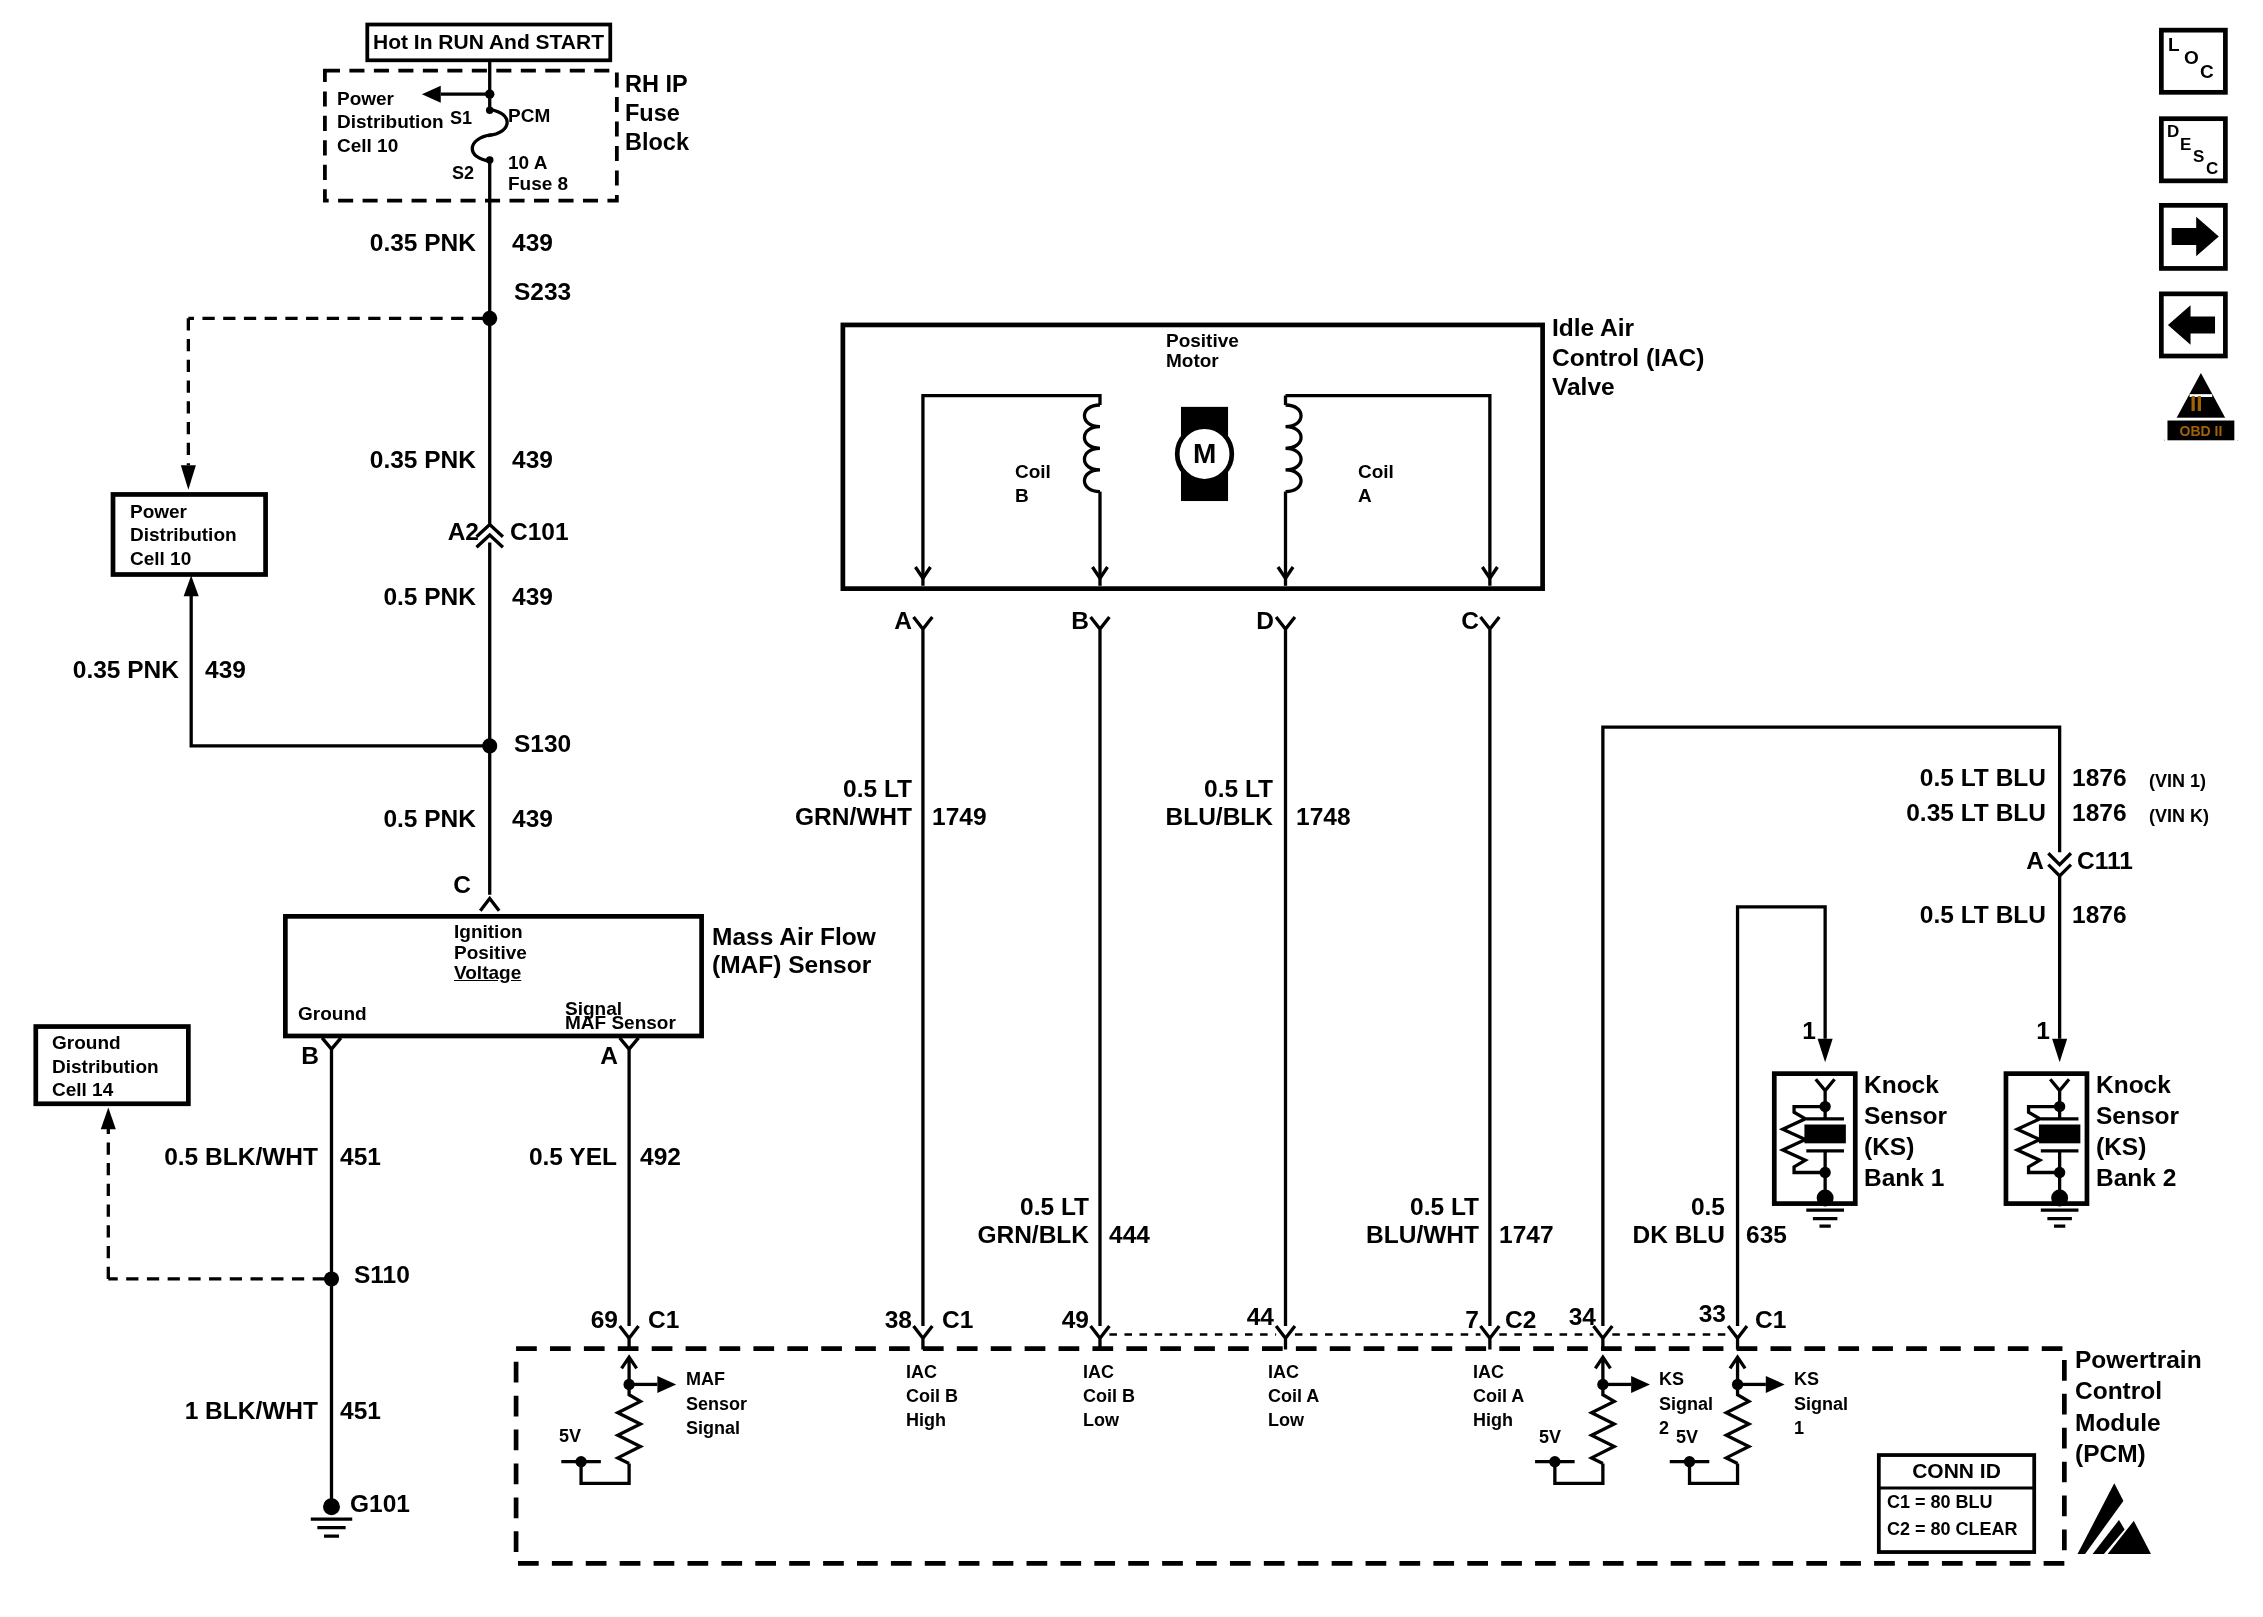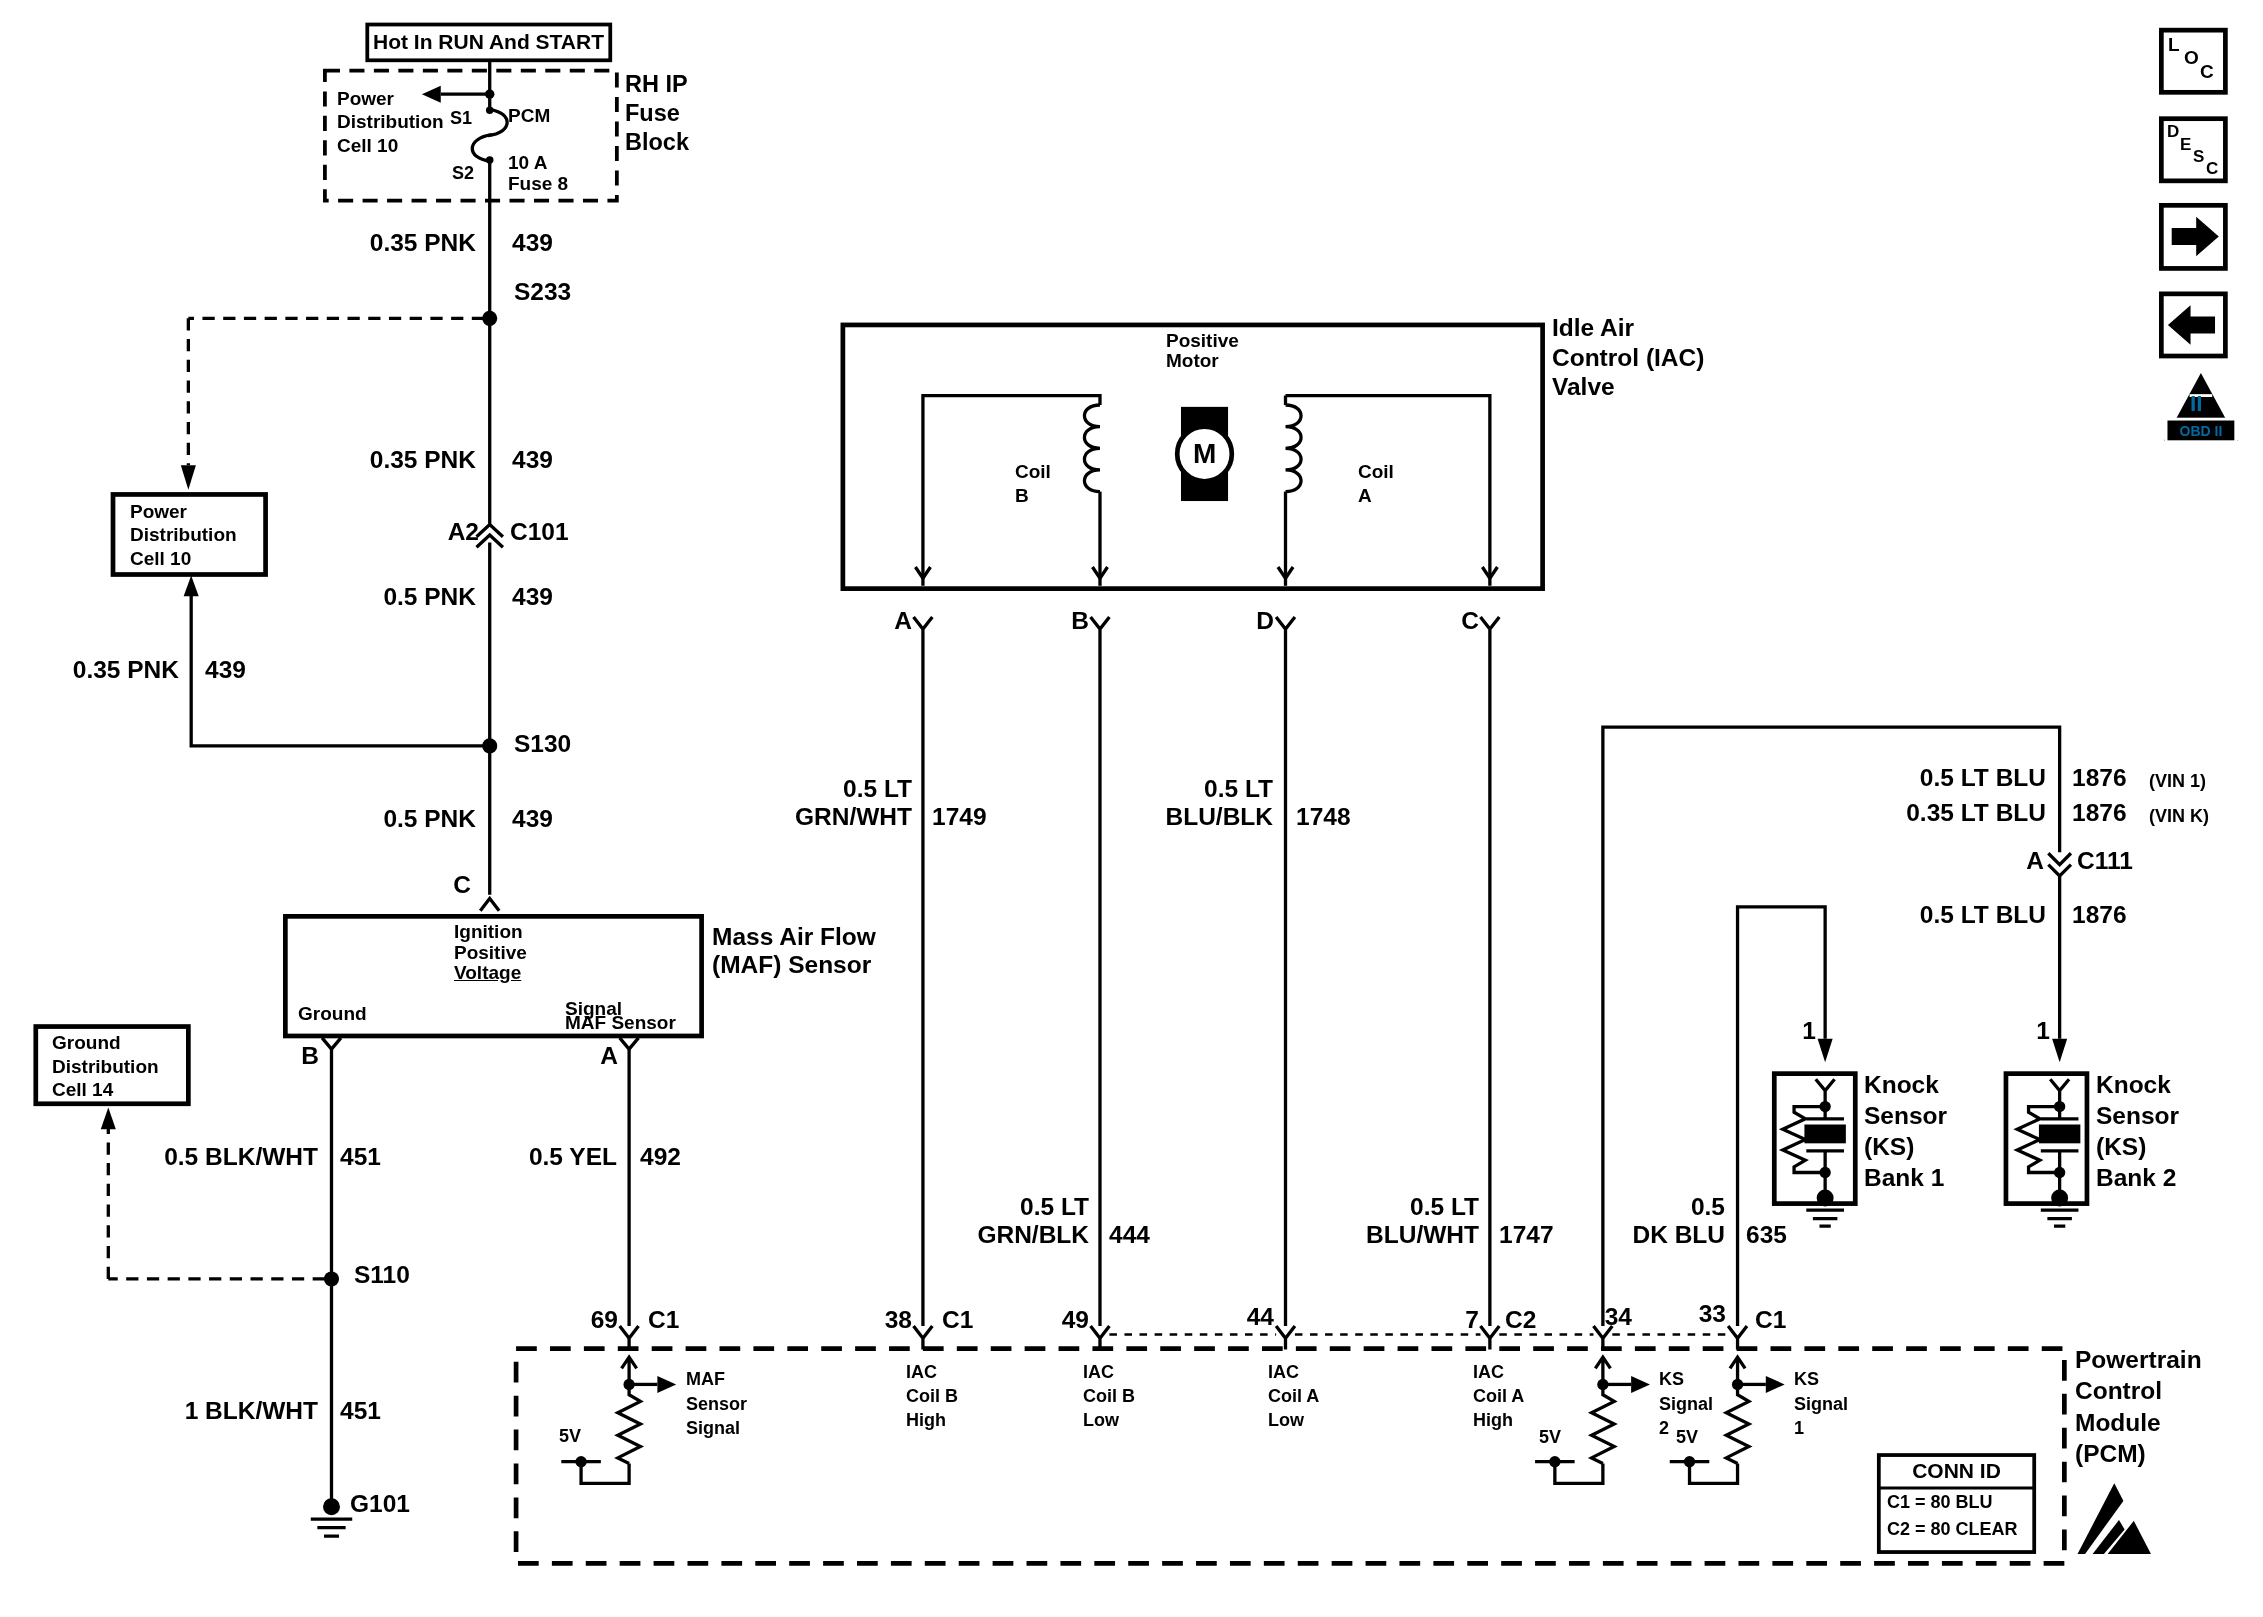--- a/index.html
+++ b/index.html
@@ -2,21 +2,21 @@
 <html style="font-size:15px"><head>
 <meta charset="utf-8">
 <style>
   html,body{margin:0;padding:0;background:#fff;}
   #wrap{position:relative;width:2264px;height:1618px;background:#fff;
         font-family:"Liberation Sans",sans-serif;font-weight:bold;color:#000;font-size:24.5px;}
   svg{position:absolute;left:0;top:0;}
   .L{position:absolute;white-space:nowrap;line-height:1;}
   .f18{font-size:17px}.f19{font-size:18px}.f20{font-size:19px}.f21{font-size:18px}
   .f22{font-size:21px}.f24{font-size:22.6px}.f25{font-size:23.5px}.f30{font-size:28px}.f15{font-size:14px}
-  .wht{color:#0369a1}.ctr{text-align:center}
+  .wht{color:#a16207}.ctr{text-align:center}
 </style>
 </head>
 <body>
 
 <div id="wrap">
 
 <svg width="2264" height="1618" viewBox="0 0 2404 1718">
   <g stroke="#000" fill="none" stroke-width="3.5">
 
     <rect x="390" y="26" width="258" height="38" stroke-width="4"></rect>
@@ -321,21 +321,21 @@
 <div class="L" style="left:2096px;top:1166px;">Bank 2</div>
 
 <div class="L" style="right:1646px;top:1308px;">69</div>
 <div class="L" style="left:648px;top:1308px;">C1</div>
 <div class="L" style="right:1352px;top:1308px;">38</div>
 <div class="L" style="left:942px;top:1308px;">C1</div>
 <div class="L" style="right:1175px;top:1308px;">49</div>
 <div class="L" style="right:990px;top:1305px;">44</div>
 <div class="L" style="right:785px;top:1308px;">7</div>
 <div class="L" style="left:1505px;top:1308px;">C2</div>
-<div class="L" style="right:632px;top:1305px;margin-left:42px;">34</div>
+<div class="L" style="right:668px;top:1305px;margin-left:42px;">34</div>
 <div class="L" style="right:538px;top:1302px;">33</div>
 <div class="L" style="left:1755px;top:1308px;">C1</div>
 
 <div class="L f21" style="left:686px;top:1370px;">MAF</div>
 <div class="L f21" style="left:686px;top:1395px;">Sensor</div>
 <div class="L f21" style="left:686px;top:1419px;">Signal</div>
 <div class="L f21" style="left:559px;top:1427px;">5V</div>
 <div class="L f21" style="left:906px;top:1363px;">IAC</div>
 <div class="L f21" style="left:906px;top:1387px;">Coil B</div>
 <div class="L f21" style="left:906px;top:1411px;">High</div>

